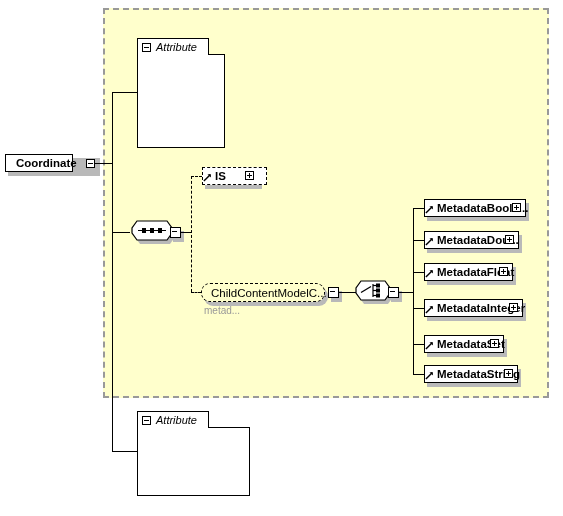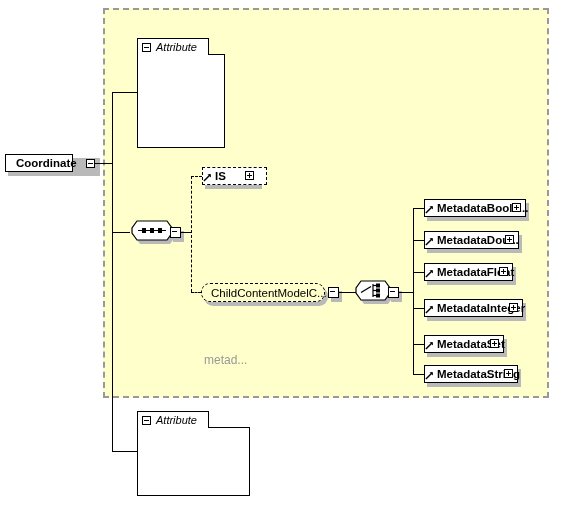--- a/index.html
+++ b/index.html
@@ -108,24 +108,23 @@
   
   .hline{position:absolute;height:0;border-top:1px solid #000;}
   .vline{position:absolute;width:0;border-left:1px solid #000;}
   .hline.dash{border-top:1px dashed #000;}
   .vline.dash{border-left:1px dashed #000;}
 
   
   .compositor{position:absolute;}
   .caption{
     position:absolute;
-    font-size:12px;
+    font-size:10px;
     color:#999999;
     white-space:nowrap;
-    margin-top:48px;
   }
   
   .groupbox{
     position:absolute;
     box-sizing:border-box;
     border:1px dashed #000;
     border-radius:9px;
     background:#ffffcc;
     display:flex;align-items:center;
     font-size:11.5px;

